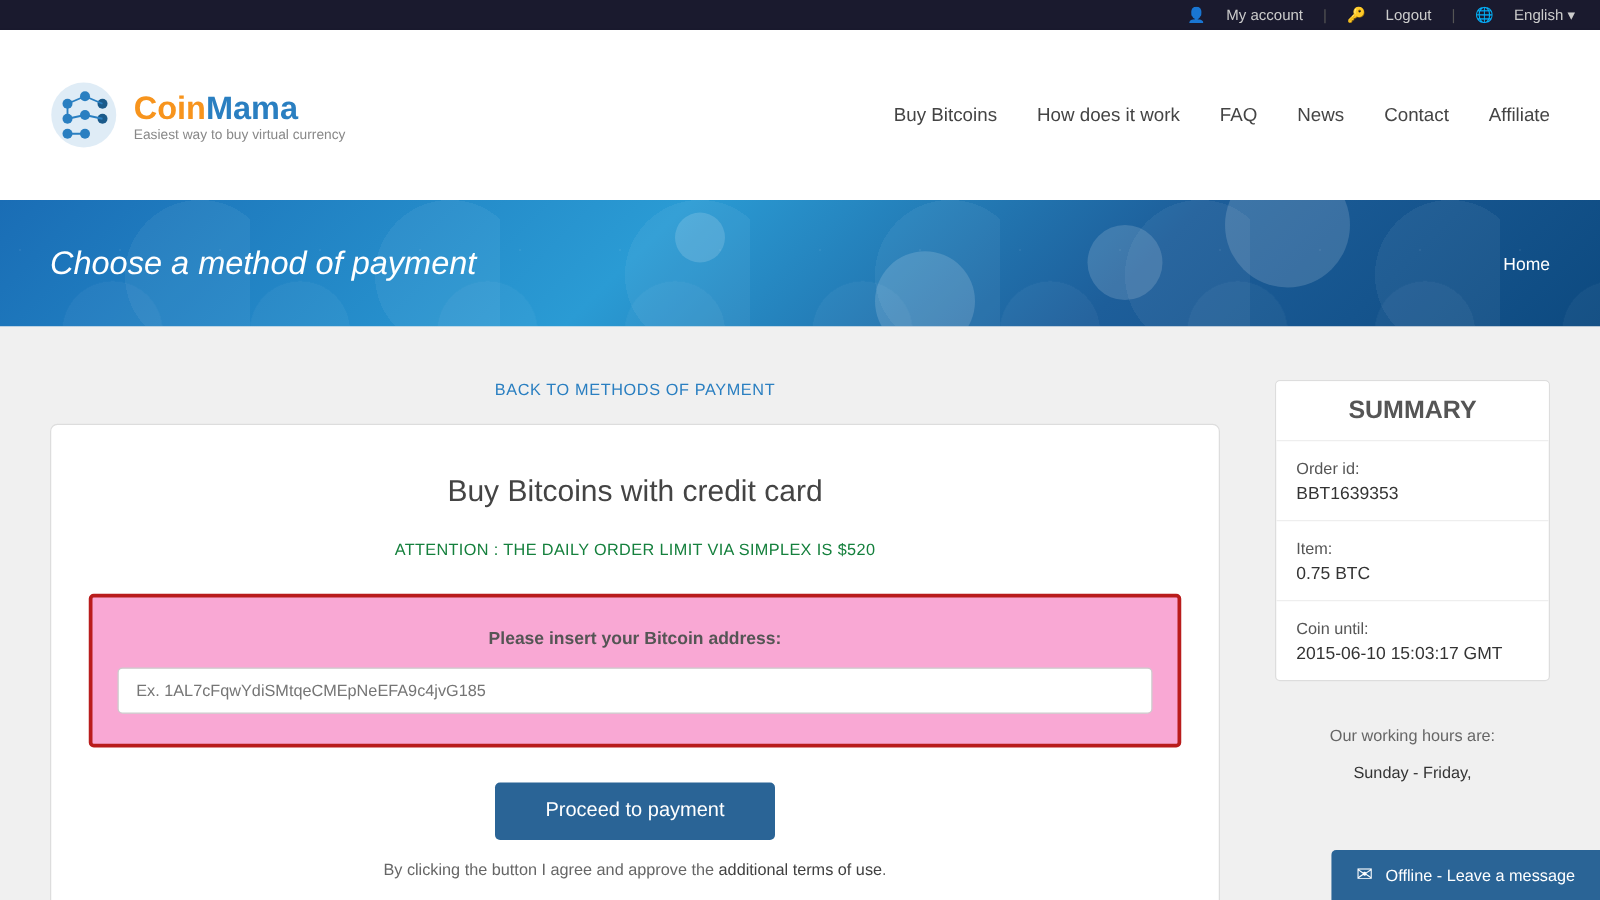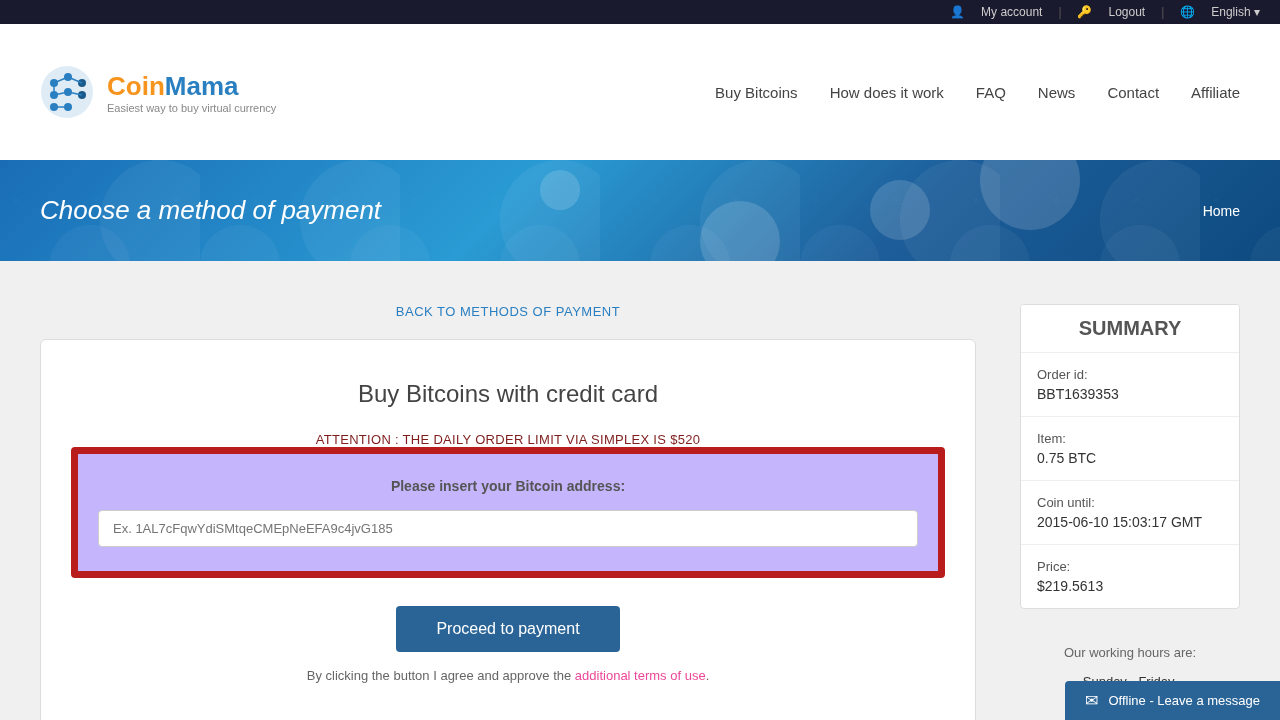--- a/index.html
+++ b/index.html
@@ -121,26 +121,27 @@
       text-align: center;
     }
     .card-title {
       font-size: 24px;
       color: #444;
       font-weight: 400;
       margin-bottom: 24px;
     }
     .attention-text {
       font-size: 13px;
-      color: #7f1d1d;
+      color: #15803d;
       letter-spacing: 0.3px;
+      margin-bottom: 28px;
     }
     .input-section {
-      background: #c4b5fd;
-      border: 7px solid #b91c1c;
+      background: #f9a8d4;
+      border: 3px solid #b91c1c;
       border-radius: 4px;
       padding: 24px 20px;
       margin-bottom: 28px;
     }
     .input-label {
       font-size: 14px;
       font-weight: bold;
       color: #555;
       margin-bottom: 16px;
     }
@@ -161,21 +162,21 @@
       border-radius: 4px;
       padding: 14px 40px;
       font-size: 16px;
       cursor: pointer;
       margin-bottom: 16px;
     }
     .agree-text {
       font-size: 13px;
       color: #666;
     }
-    .agree-text a { color: #ec4899; cursor: pointer; text-decoration: none; }
+    .agree-text a { color: #404040; cursor: pointer; text-decoration: none; }
 
     
     .right-section {
       width: 220px;
       flex-shrink: 0;
     }
     .summary-box {
       background: #fff;
       border: 1px solid #ddd;
       border-radius: 4px;
@@ -328,24 +329,20 @@
         <div class="row-value">BBT1639353</div>
       </div>
       <div class="summary-row">
         <div class="row-label">Item:</div>
         <div class="row-value">0.75 BTC</div>
       </div>
       <div class="summary-row">
         <div class="row-label">Coin until:</div>
         <div class="row-value">2015-06-10 15:03:17 GMT</div>
       </div>
-      <div class="summary-row">
-        <div class="row-label">Price:</div>
-        <div class="row-value">$219.5613</div>
-      </div>
     </div>
     <div class="working-hours">
       <div class="wh-title">Our working hours are:</div>
       <div class="wh-days">Sunday - Friday,</div>
     </div>
   </div>
 </div>
 
 <div class="chat-widget">
   <span class="chat-icon">✉</span>

